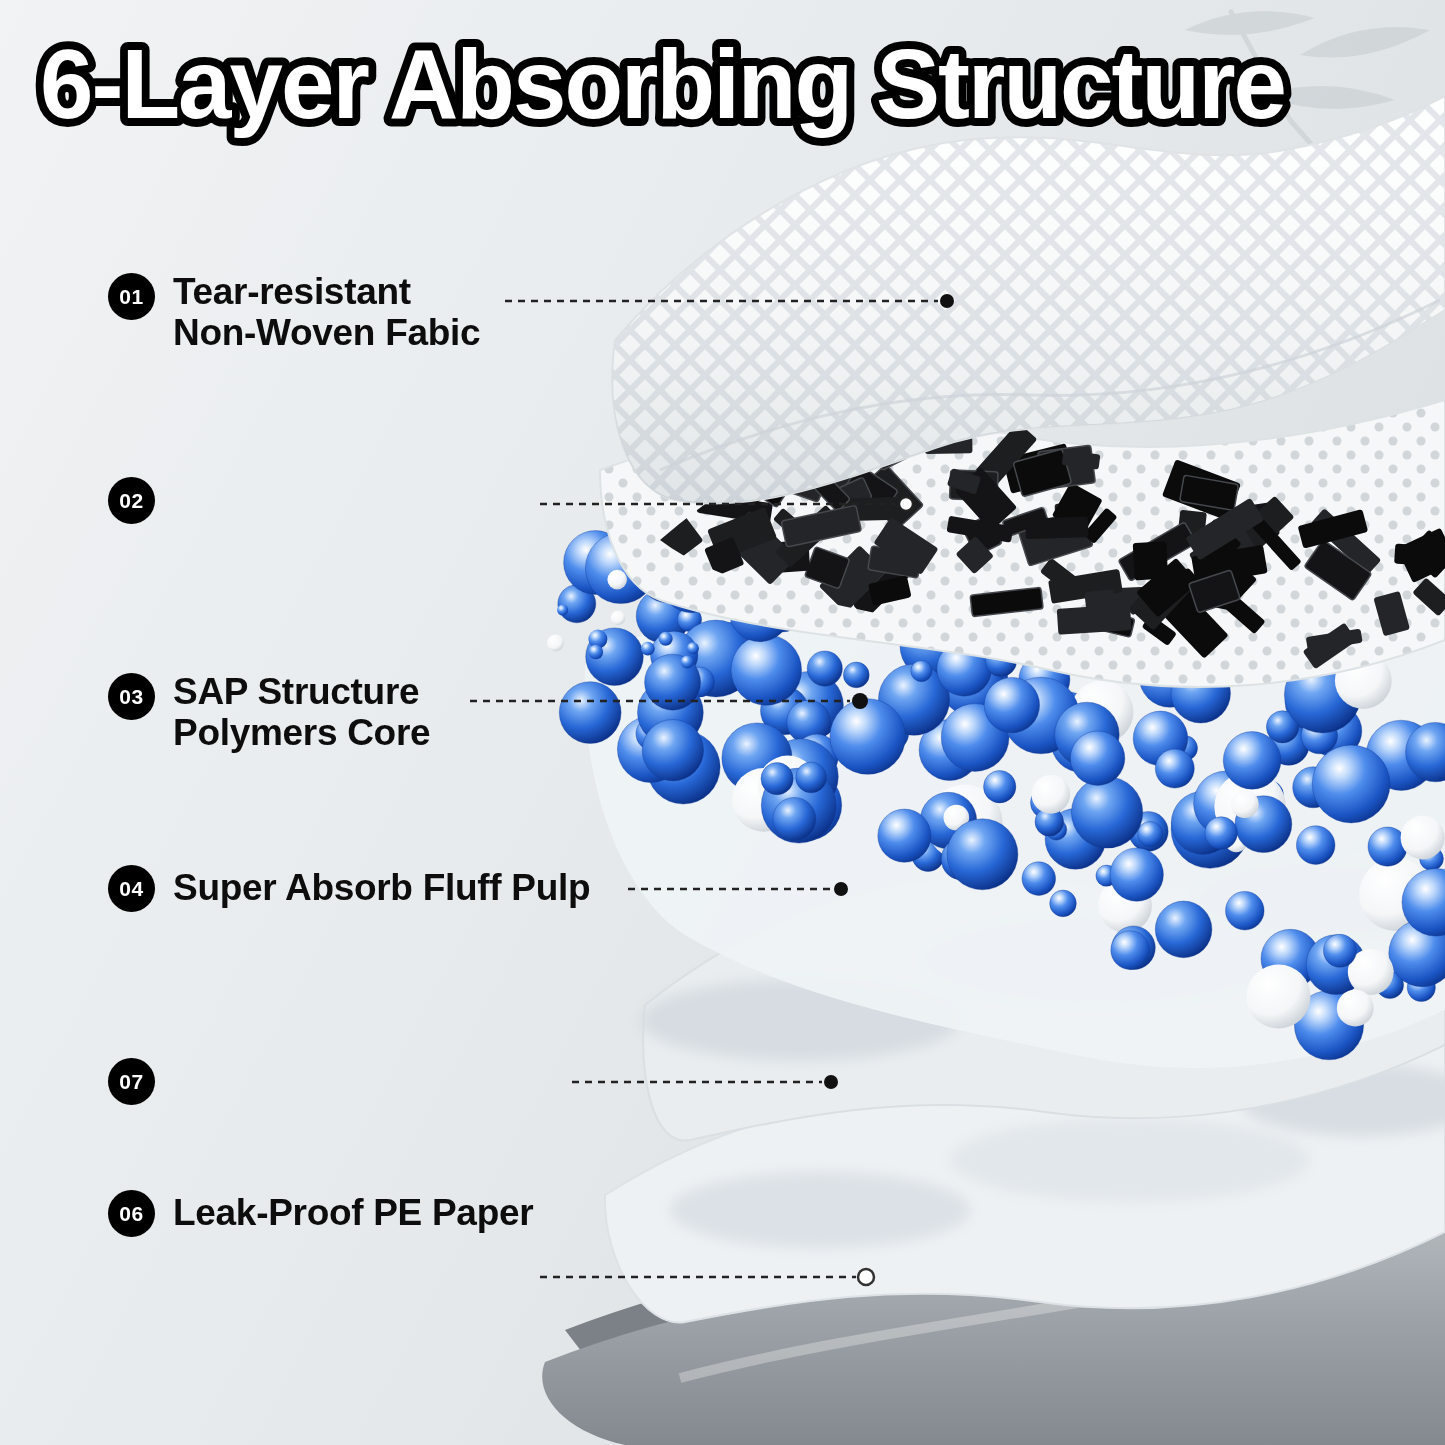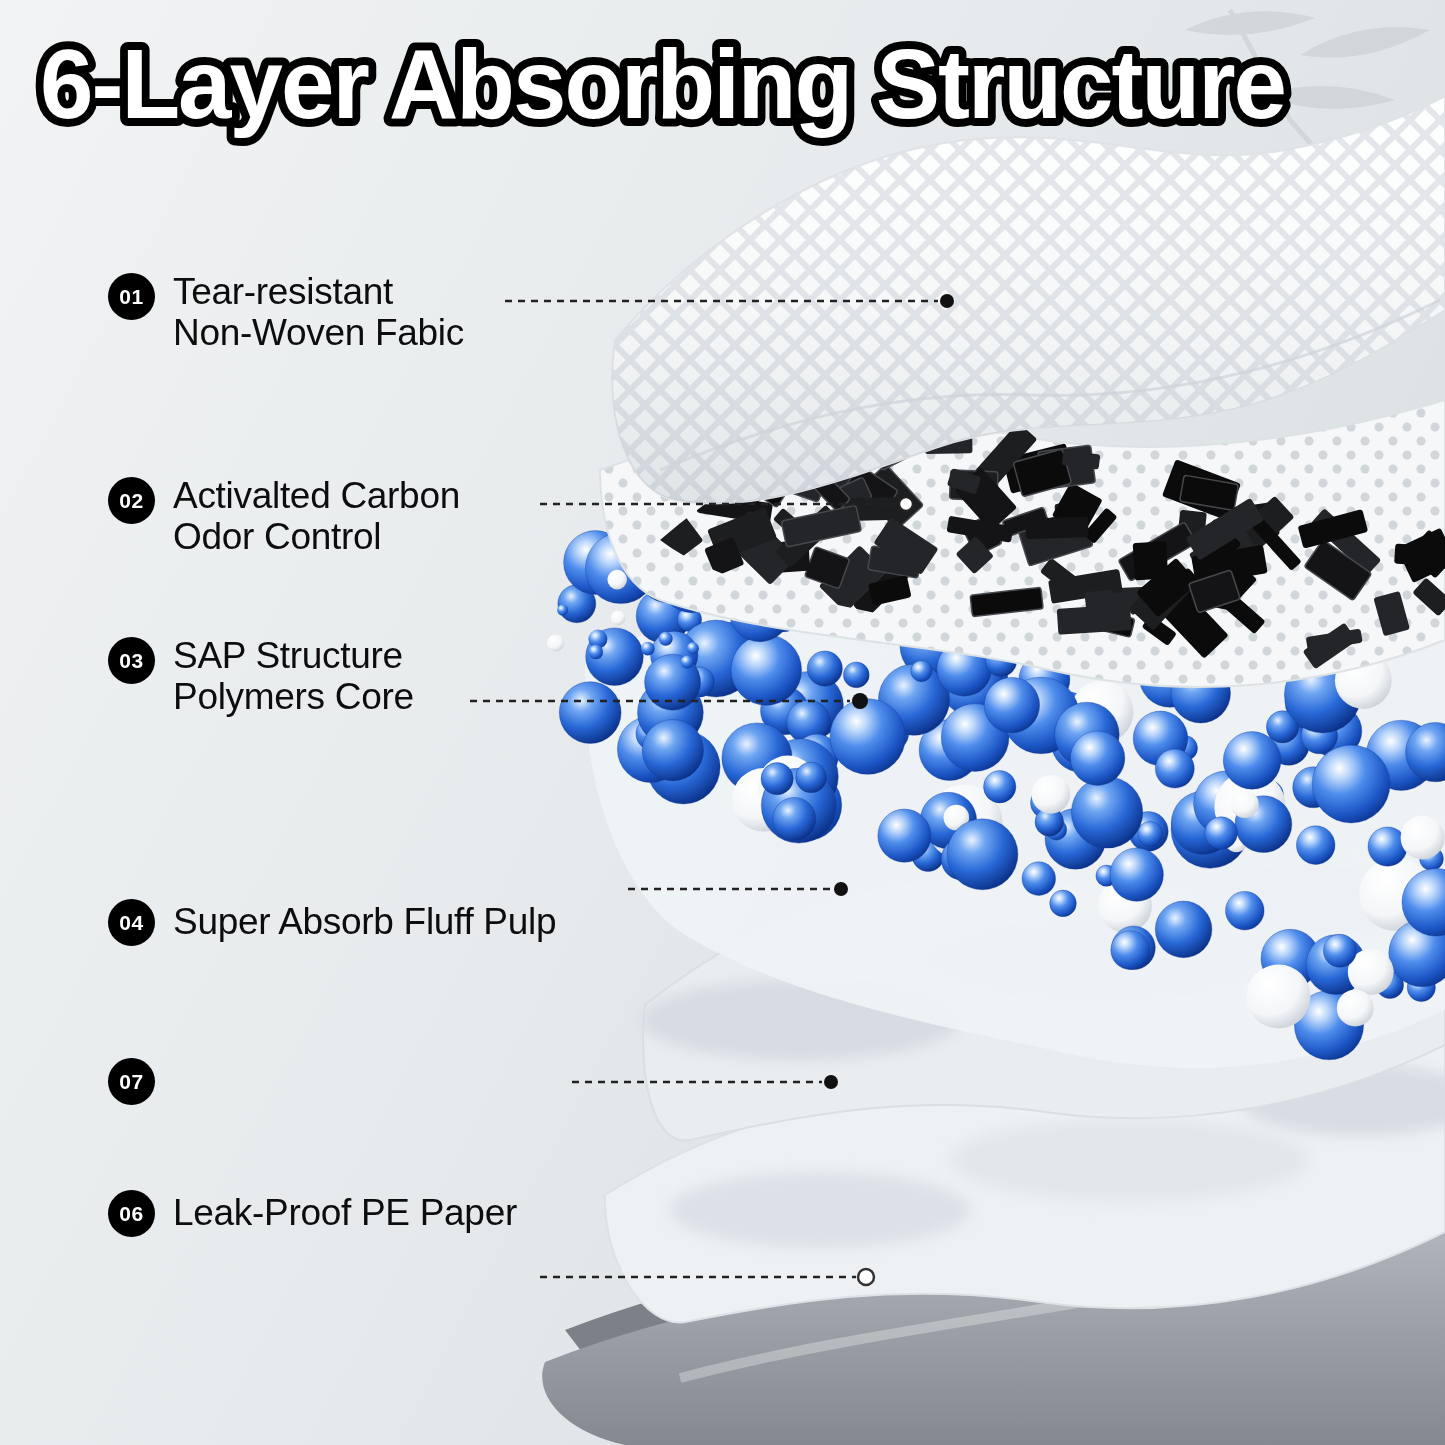--- a/index.html
+++ b/index.html
@@ -13,21 +13,21 @@
   .row2{align-items:flex-start;}
   .row1{align-items:center;}
   .badge{
     width:47px;height:47px;border-radius:50%;
     background:#000;color:#fff;flex:0 0 47px;
     display:flex;align-items:center;justify-content:center;
     font-weight:bold;font-size:21px;letter-spacing:0.5px;
   }
   .badge2{margin-top:1px;}
   .lbl{
-    font-size:37px;font-weight:400;color:#0d0d0d;
+    font-size:37px;font-weight:700;color:#0d0d0d;
     line-height:1.1;letter-spacing:-0.3px;white-space:nowrap;
   }
 </style>
 </head>
 <body>
 
 <div class="canvas">
 
   <svg class="scene" width="1445" height="1445" viewBox="0 0 1445 1445" xmlns="http://www.w3.org/2000/svg">
     <defs>
@@ -390,35 +390,31 @@
   <div class="row row2" style="top:272px">
     <div class="badge badge2">01</div>
     <div class="lbl">
       <div>Tear-resistant</div>
       <div>Non-Woven Fabic</div>
     </div>
   </div>
 
   <div class="row row2" style="top:476px">
     <div class="badge badge2">02</div>
-    <div class="lbl">
-      <div>Activalted Carbon</div>
-      <div>Odor Control</div>
-    </div>
-  </div>
-
-  <div class="row row2" style="top:636px">
+  </div>
+
+  <div class="row row2" style="top:672px">
     <div class="badge badge2">03</div>
     <div class="lbl">
       <div>SAP Structure</div>
       <div>Polymers Core</div>
     </div>
   </div>
 
-  <div class="row row1" style="top:899px">
+  <div class="row row1" style="top:865px">
     <div class="badge">04</div>
     <div class="lbl">Super Absorb Fluff Pulp</div>
   </div>
 
   <div class="row row1" style="top:1058px">
     <div class="badge">07</div>
   </div>
 
   <div class="row row1" style="top:1190px">
     <div class="badge">06</div>

